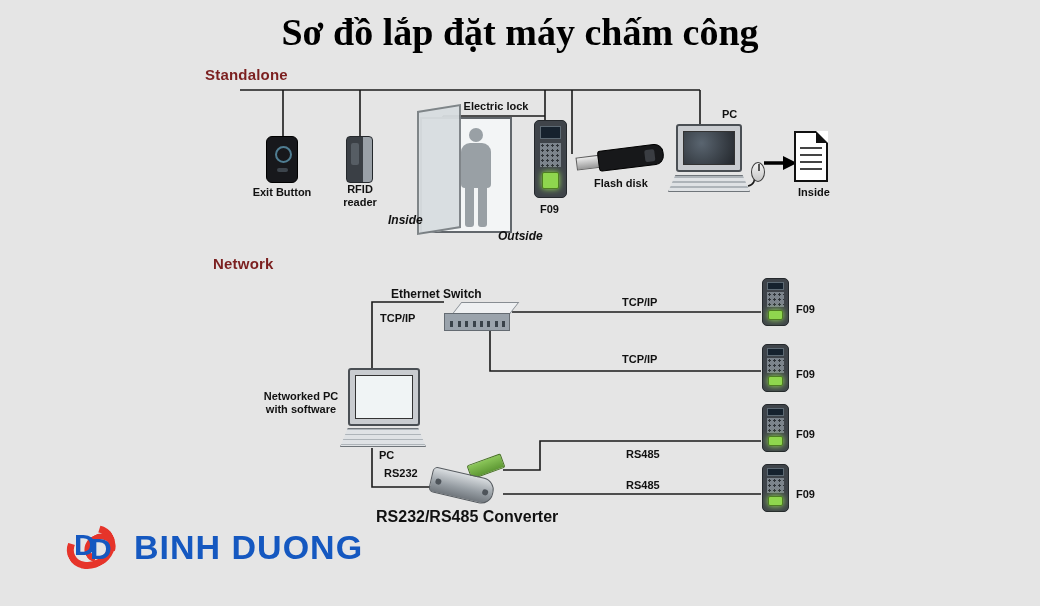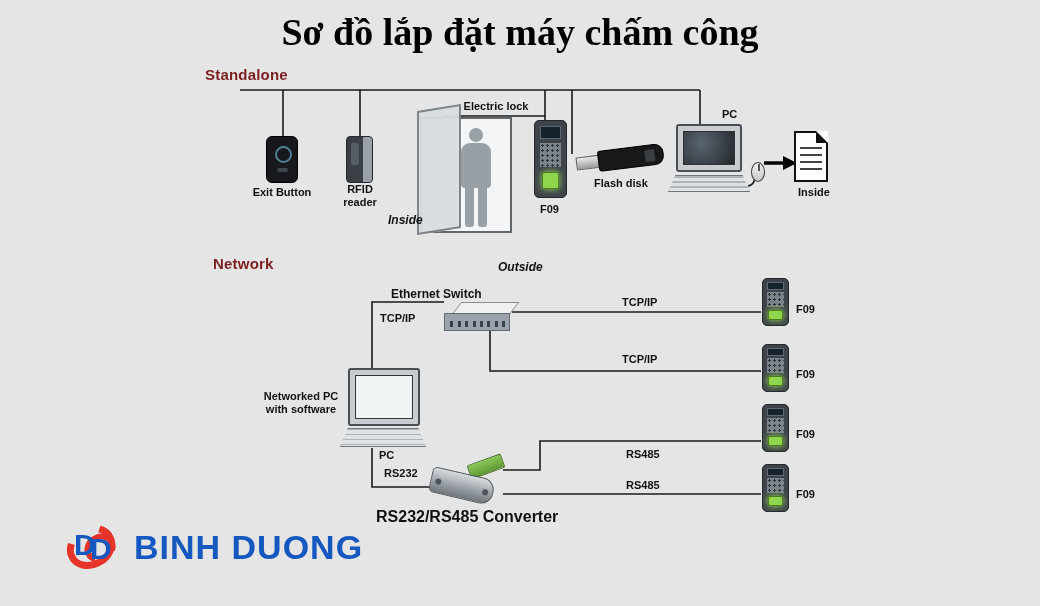--- a/index.html
+++ b/index.html
@@ -159,21 +159,21 @@
   <div class="door-frame"></div>
   <div class="door-panel"></div>
   <div class="person">
     <div class="p-head"></div>
     <div class="p-torso"></div>
     <div class="p-leg l"></div>
     <div class="p-leg r"></div>
   </div>
 
   <div class="lbl ital" style="left:388px; top:214px;">Inside</div>
-  <div class="lbl ital" style="left:498px; top:230px;margin-top:31px;">Outside</div>
+  <div class="lbl ital" style="left:498px; top:230px;">Outside</div>
 
   <div class="f09 big">
     <div class="scr"></div>
     <div class="pad"></div>
     <div class="fp"></div>
   </div>
   <div class="lbl" style="left:540px; top:203px;">F09</div>
 
   <div class="flashdisk">
     <div class="fd-conn"></div>

